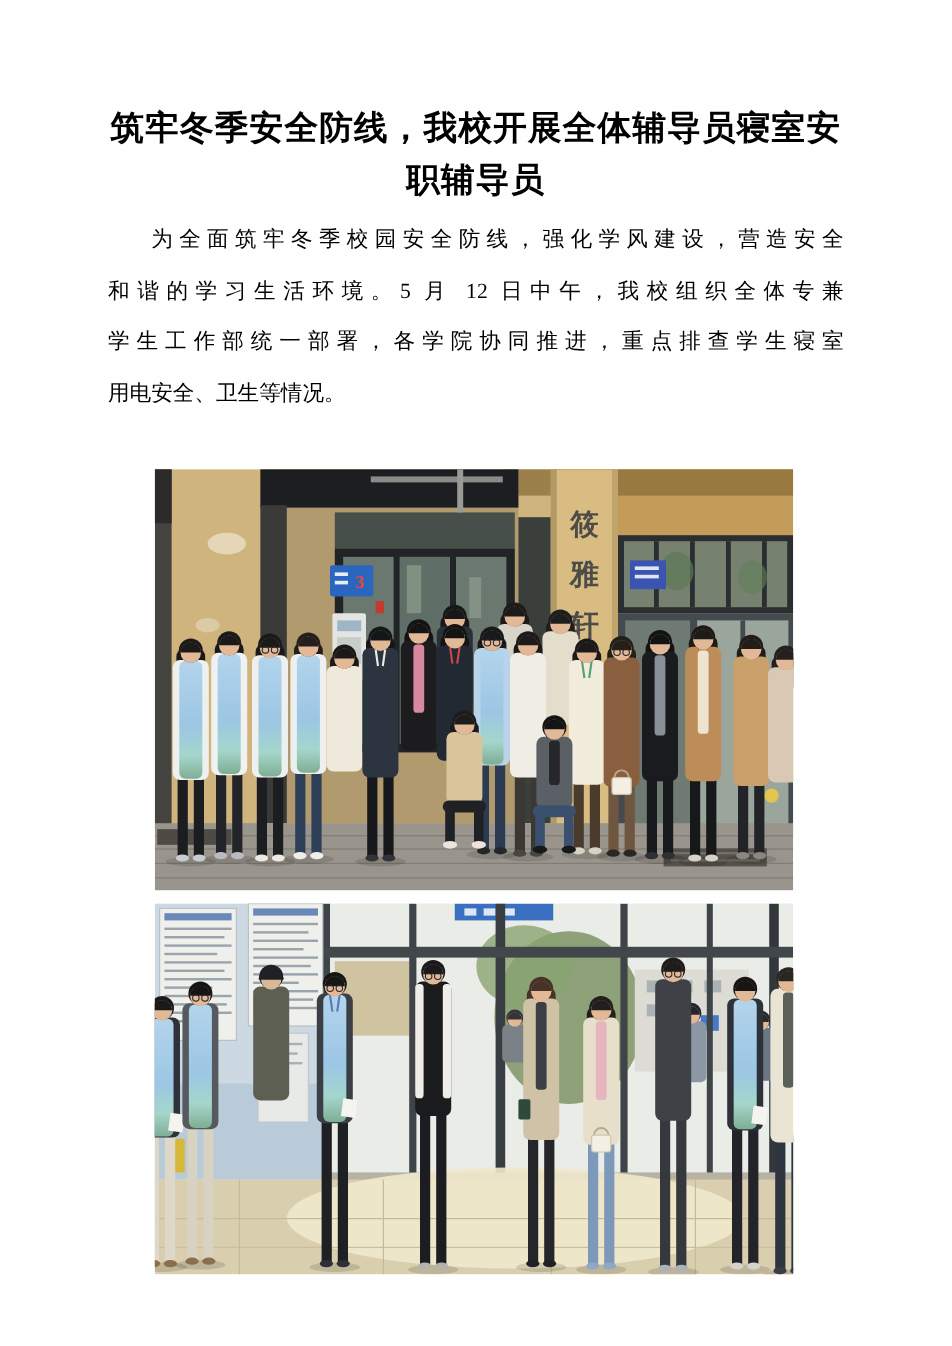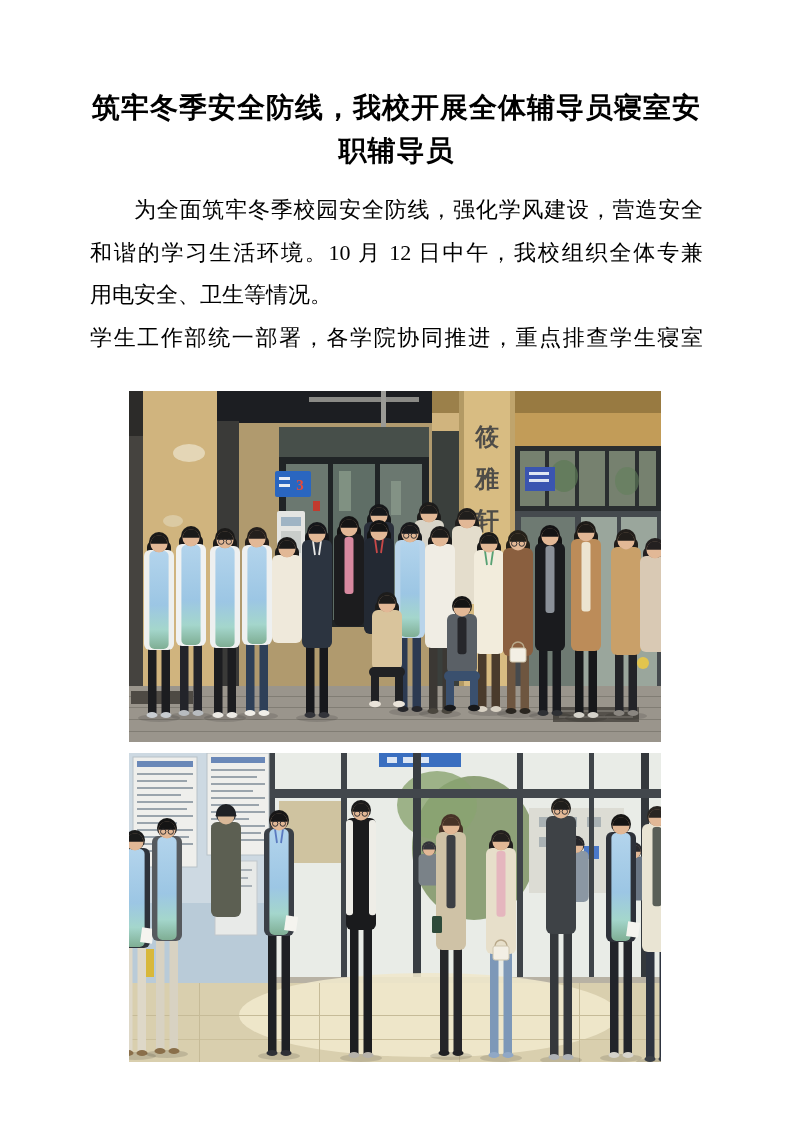--- a/index.html
+++ b/index.html
@@ -7,22 +7,22 @@
     position:relative;width:793px;height:1122px;margin:0 auto;
     background:#ffffff;overflow:hidden;
     font-family:"Liberation Serif","DejaVu Serif",serif;color:#000;
   }
   .title{
     position:absolute;top:86px;left:90px;width:613px;
     font-size:28px;font-weight:bold;line-height:43px;text-align:center;
     letter-spacing:1px;
   }
   .para{
-    position:absolute;top:189px;left:90px;width:613px;
-    font-size:22px;
+    position:absolute;top:178px;left:90px;width:613px;
+    font-size:18px;
   }
   .para .line{
     height:42.6px;line-height:42.6px;white-space:nowrap;
     text-align:justify;text-align-last:justify;
   }
   .para .line.first{text-indent:2em;}
   .para .line.last{text-align-last:left;}
   .photo{position:absolute;left:129px;display:block;}
   .photo svg{display:block;}
   #photo-outdoor{top:391px;}
@@ -33,23 +33,23 @@
 
 <div class="page">
 
   <div class="title">
     <div>筑牢冬季安全防线，我校开展全体辅导员寝室安</div>
     <div>职辅导员</div>
   </div>
 
   <div class="para">
     <div class="line first">为全面筑牢冬季校园安全防线，强化学风建设，营造安全</div>
-    <div class="line">和谐的学习生活环境。10 月 12 日中午，我校组织全体专兼</div>
+    <div class="line">和谐的学习生活环境。5 月 12 日中午，我校组织全体专兼</div>
+    <div class="line">学生工作部统一部署，各学院协同推进，重点排查学生寝室</div>
     <div class="line last">用电安全、卫生等情况。</div>
-    <div class="line">学生工作部统一部署，各学院协同推进，重点排查学生寝室</div>
   </div>
 
   <div class="photo" id="photo-outdoor">
     <svg width="532" height="351" viewBox="0 0 532 351">
       <defs>
         <linearGradient id="vg1" x1="0" y1="0" x2="0" y2="1">
           <stop offset="0" stop-color="#b3d4ec"></stop>
           <stop offset="0.55" stop-color="#9cc6e4"></stop>
           <stop offset="0.8" stop-color="#a4d6cc"></stop>
           <stop offset="1" stop-color="#7fae94"></stop>

